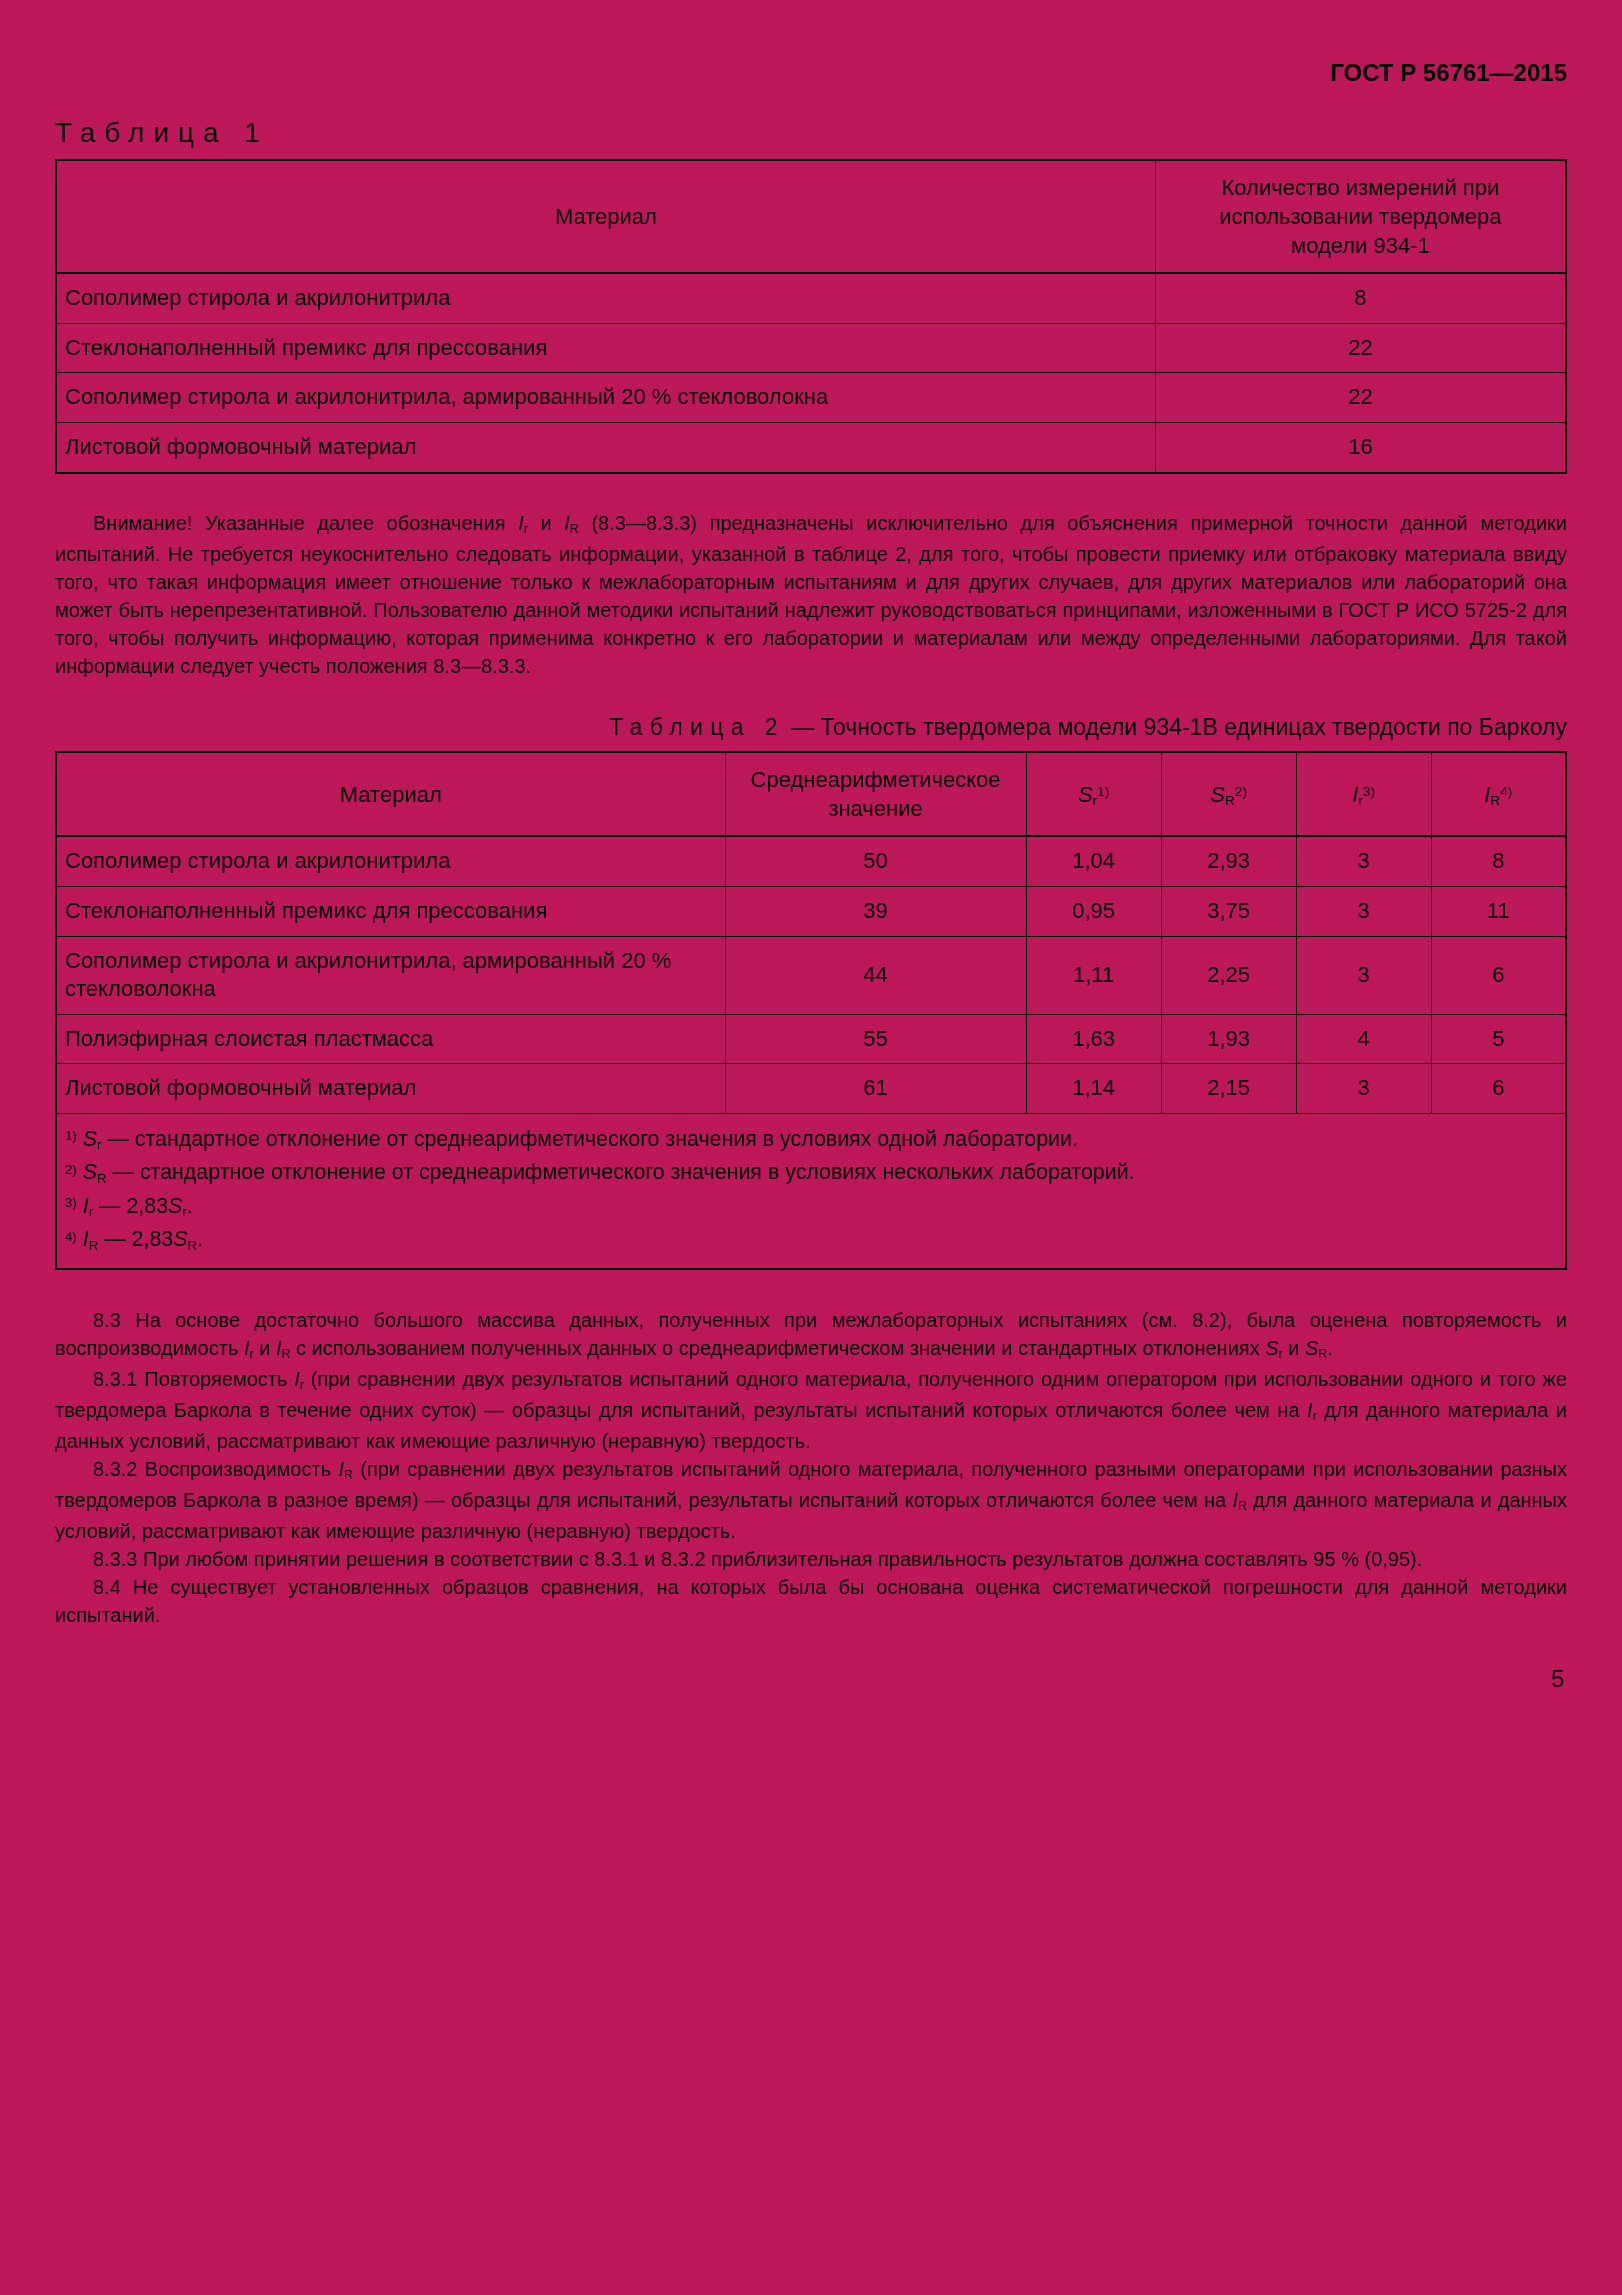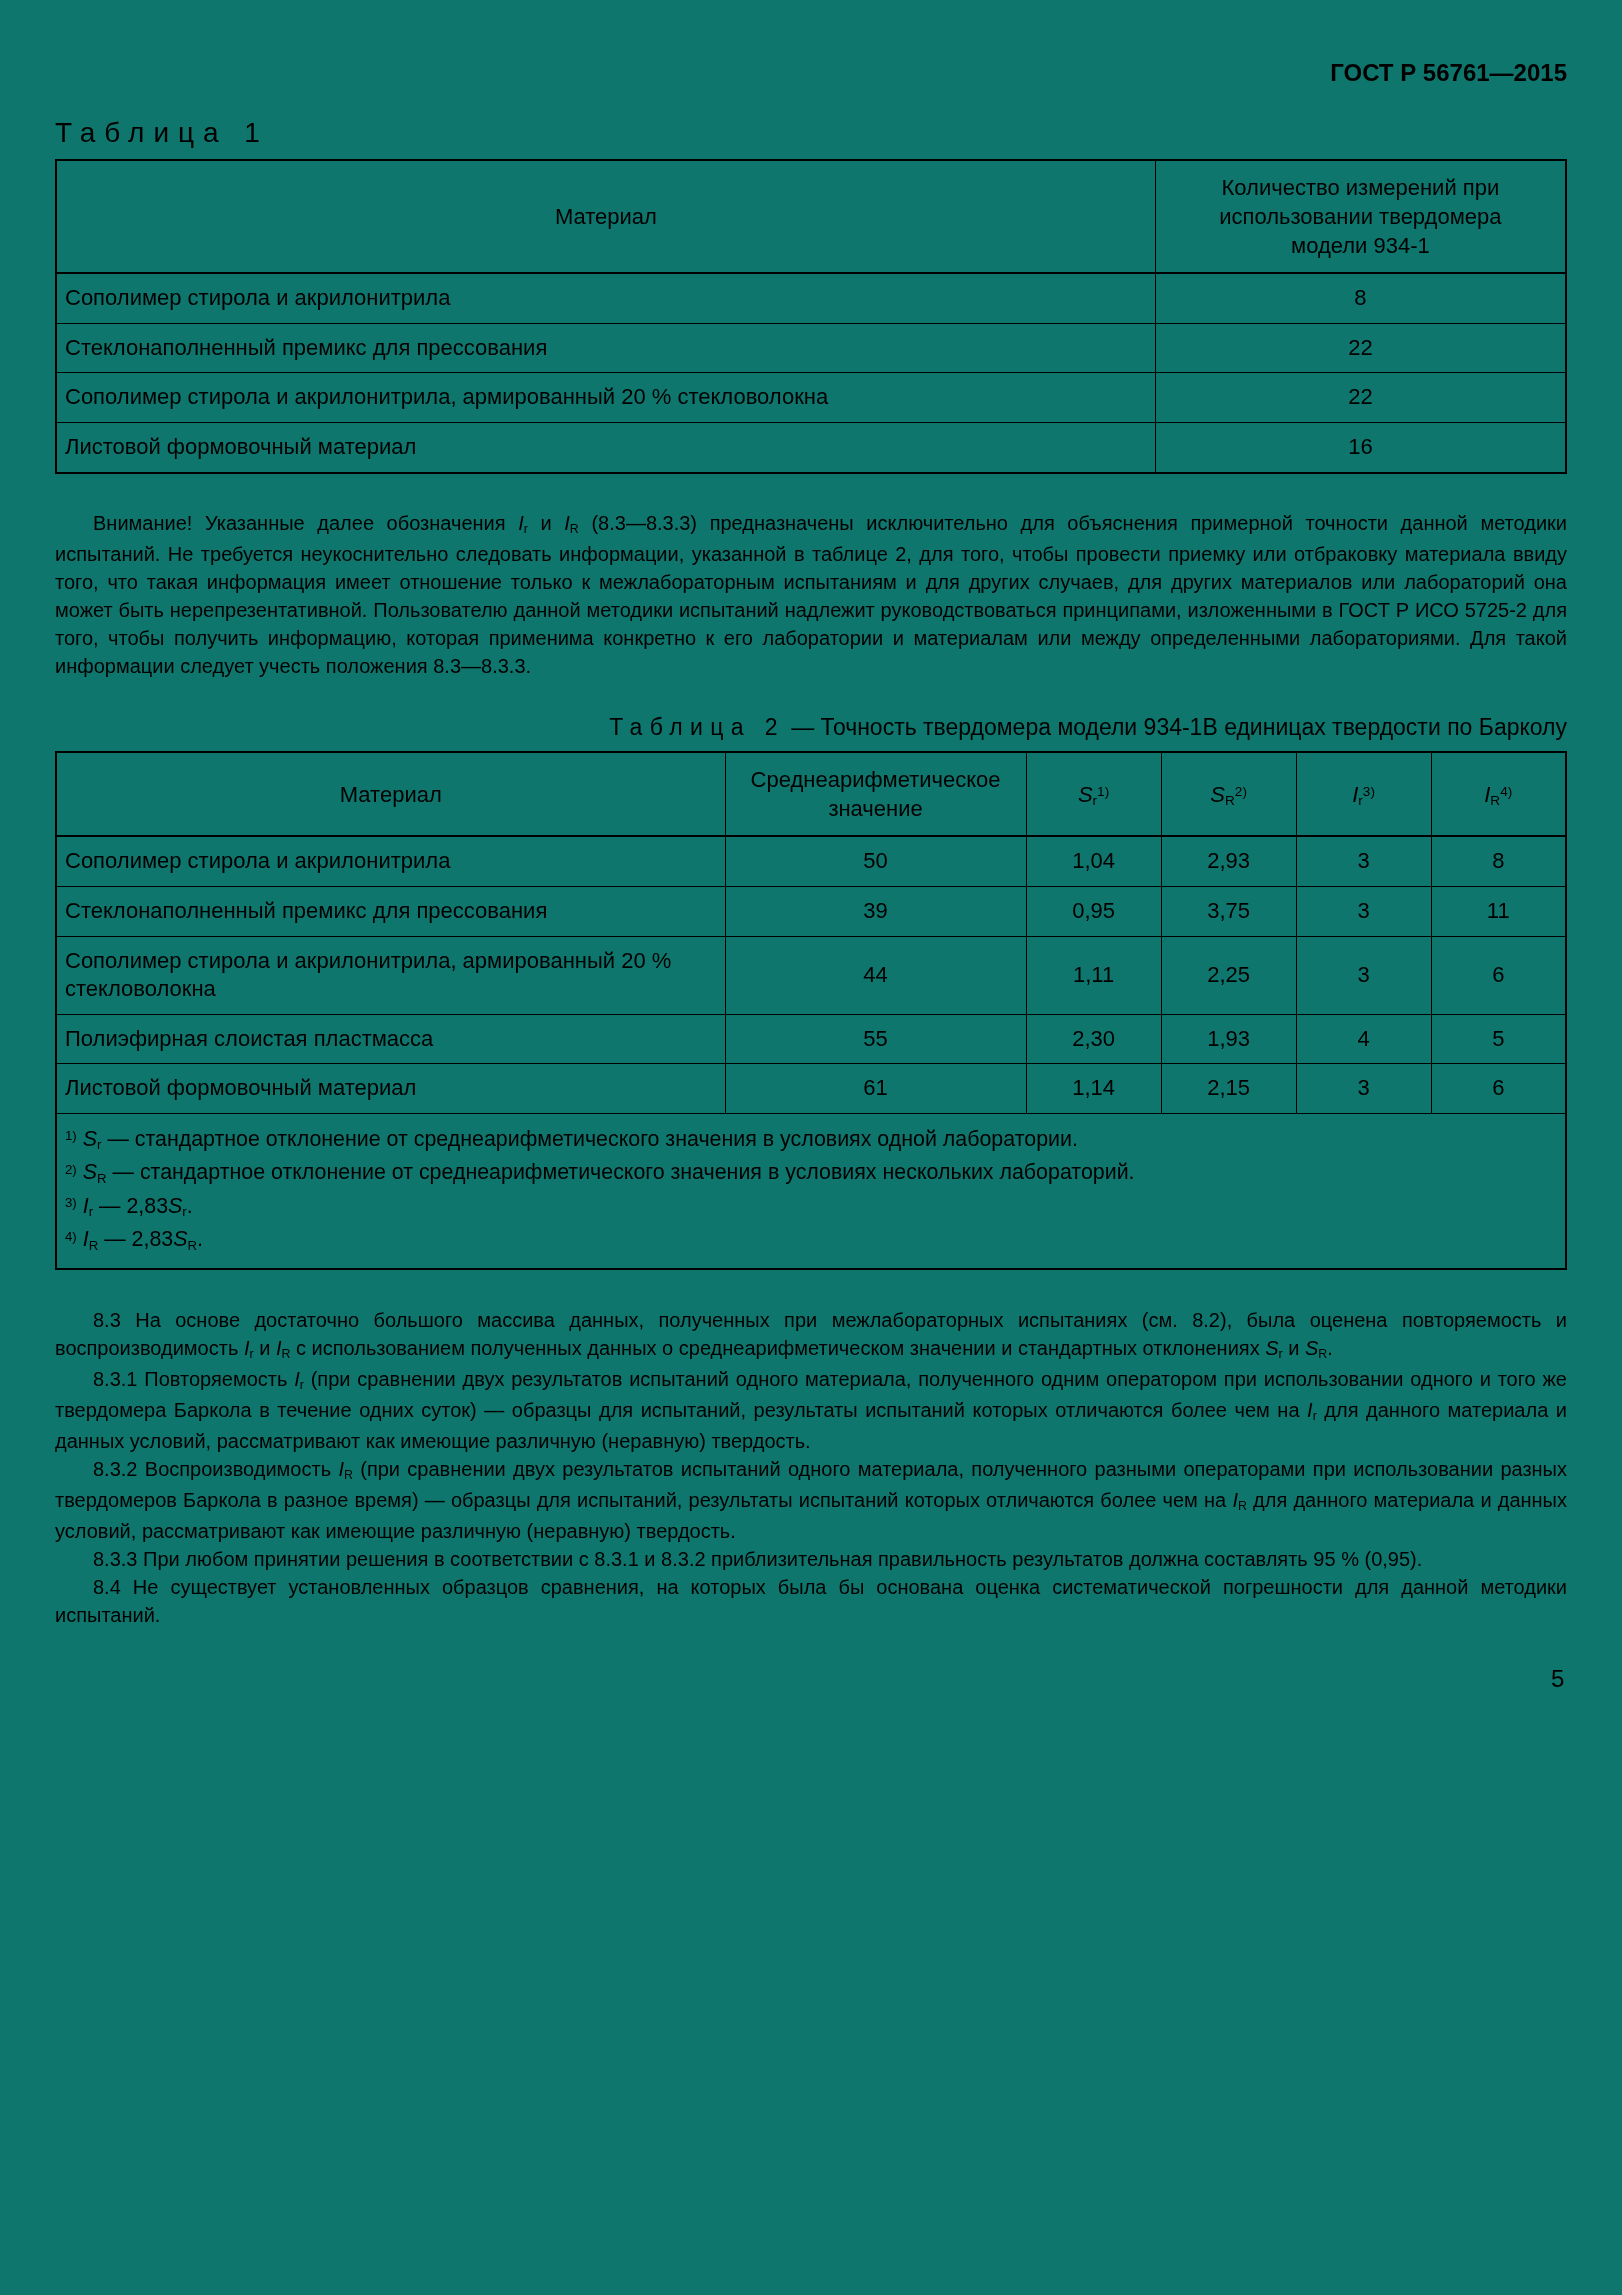--- a/index.html
+++ b/index.html
@@ -7,21 +7,21 @@
   html,body { background:#ffffff; }
   body {
     width:1623px; height:2295px;
     font-family:"Liberation Sans", sans-serif;
     color:#000;
   }
   .page {
     position:relative;
     width:1623px; height:2295px;
     padding:59px 56px 0 55px;
-    background:#0f766e;
+    background:#be185d;
     overflow:hidden;
   }
   .doc-header {
     text-align:right;
     font-weight:bold;
     font-size:24px;
     margin-bottom:29.5px;
   }
   .tcaption { font-size:28px; margin-bottom:10.7px; }
   .spaced { letter-spacing:0.32em; }
@@ -172,21 +172,21 @@
         <td class="mat">Сополимер стирола и акрилонитрила, армированный 20 % стекловолокна</td>
         <td class="num">44</td>
         <td class="num">1,11</td>
         <td class="num">2,25</td>
         <td class="num">3</td>
         <td class="num">6</td>
       </tr>
       <tr>
         <td class="mat">Полиэфирная слоистая пластмасса</td>
         <td class="num">55</td>
-        <td class="num">2,30</td>
+        <td class="num">1,63</td>
         <td class="num">1,93</td>
         <td class="num">4</td>
         <td class="num">5</td>
       </tr>
       <tr>
         <td class="mat">Листовой формовочный материал</td>
         <td class="num">61</td>
         <td class="num">1,14</td>
         <td class="num">2,15</td>
         <td class="num">3</td>

